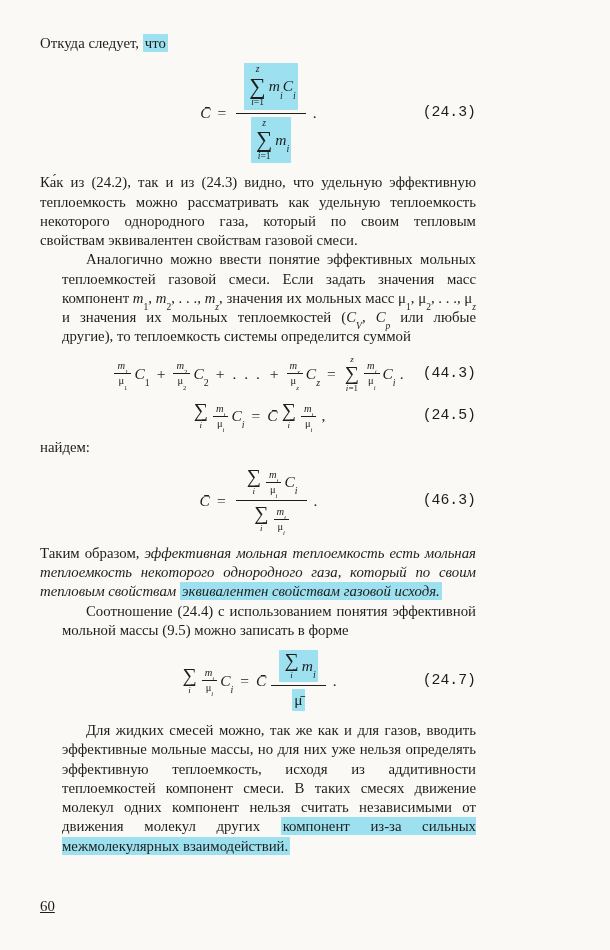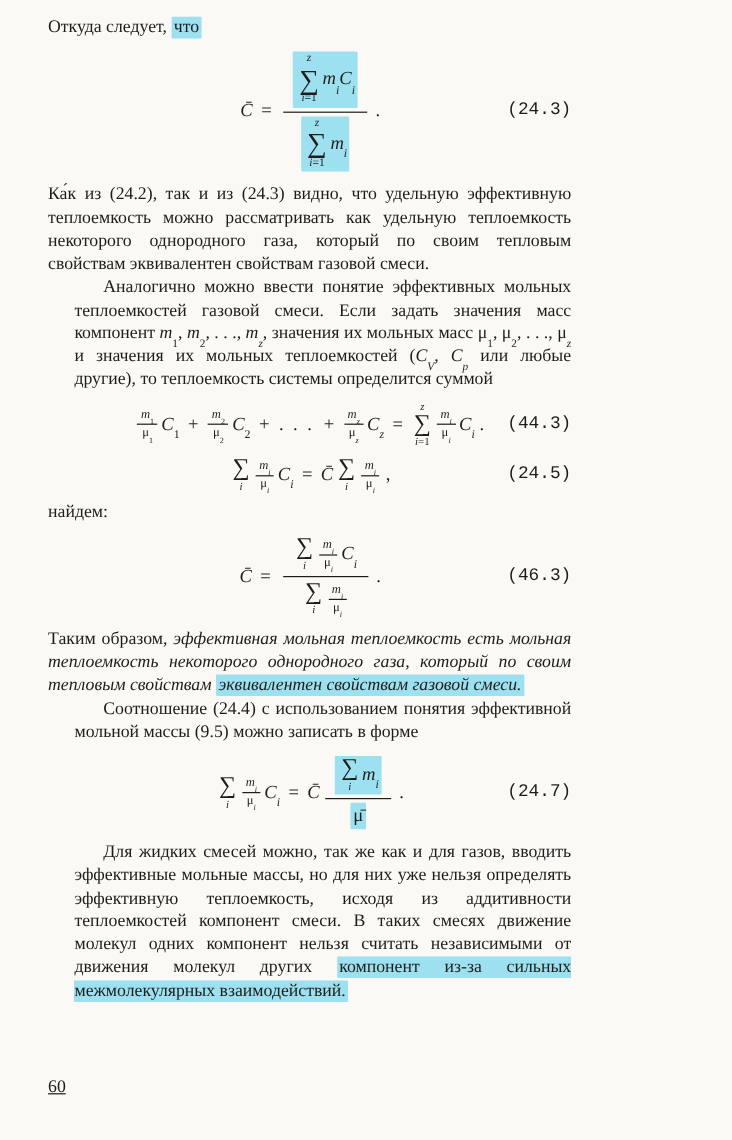--- a/index.html
+++ b/index.html
@@ -6,21 +6,21 @@
     --paper:#faf9f5;
     --ink:#1e1d1a;
     --hl:rgba(80,205,235,.55);
   }
   *{ box-sizing:border-box; }
   html,body{ margin:0; padding:0; }
   body{ background:var(--paper); width:610px; }
 
   .page{
     width:516px; height:950px;
-    padding:14px 40px 0 40px;
+    padding:34px 40px 0 40px;
     background:var(--paper); color:var(--ink);
     font-family:"Liberation Serif", serif;
     font-size:14.8px; line-height:1.3;
     position:relative; overflow:hidden;
   }
 
   .para{ margin:0; text-align:justify; }
   .indent{ text-indent:24px;margin-left:22px; }
 
   .formula-row{
@@ -199,21 +199,21 @@
             <span class="sbar"></span>
             <span class="sd">μ<sub><i>i</i></sub></span>
           </span>
         </span>
       </span>
       <span class="pnc">.</span>
     </span>
     <span class="ftag">(46.3)</span>
   </div>
 
-  <p class="para">Таким образом, <i>эффективная мольная теплоемкость есть мольная теплоемкость некоторого однородного газа, который по своим тепловым свойствам <mark>эквивалентен свойствам газовой смеси.</mark></i></p>
+  <p class="para">Таким образом, <i>эффективная мольная теплоемкость есть мольная теплоемкость некоторого однородного газа, который по своим тепловым свойствам <mark>эквивалентен свойствам газовой исходя.</mark></i></p>
 
   <p class="para indent">Соотношение (24.4) с использованием понятия эффективной мольной массы (9.5) можно записать в форме</p>
 
   <div class="formula-row">
     <span class="math">
       <span class="sum">
         <span class="sigma">∑</span>
         <span class="lim"><i>i</i></span>
       </span>
       <span class="sfrac">

